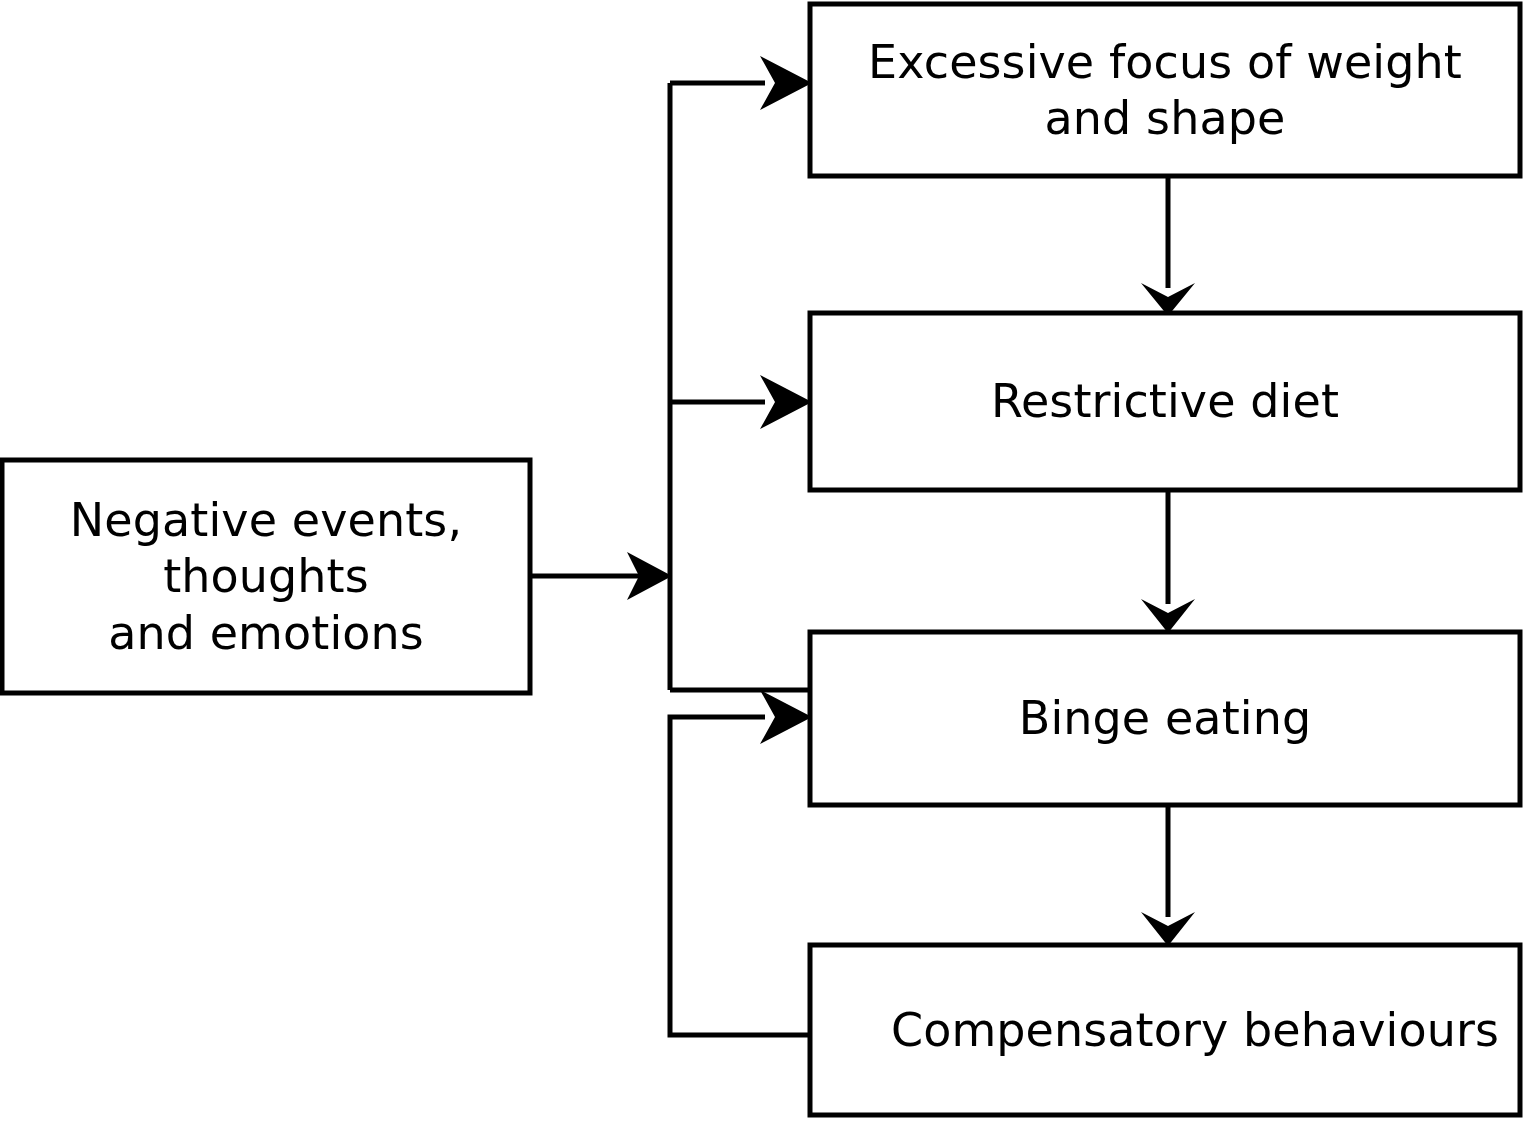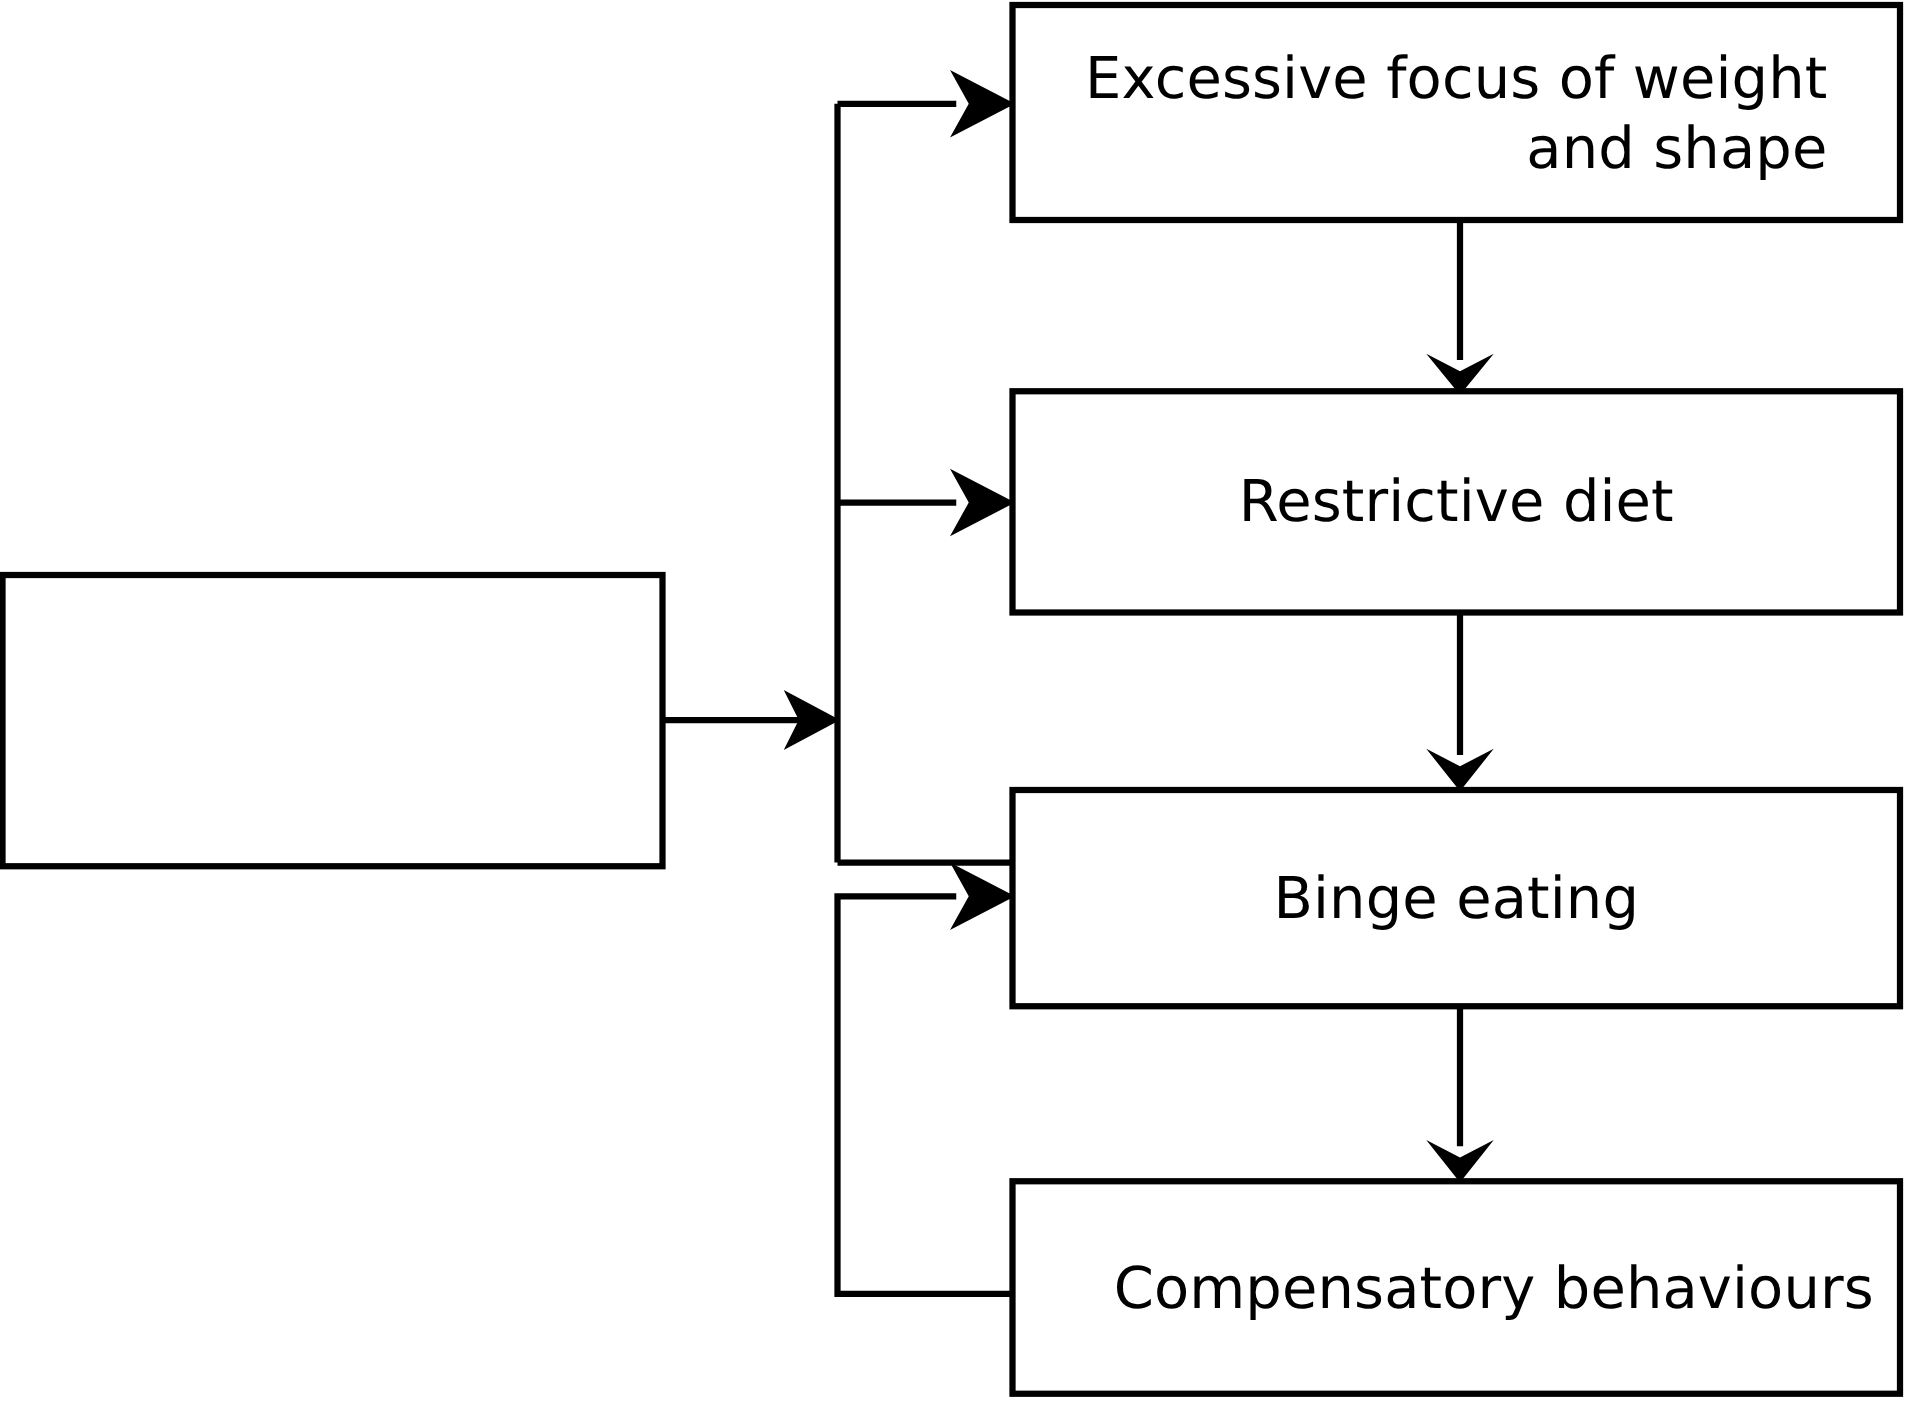--- a/index.html
+++ b/index.html
@@ -38,21 +38,21 @@
   }
   .arrow-head {
     fill: #000000;
     stroke: none;
   }
   .node-label {
     position: absolute;
     display: flex;
     align-items: center;
     justify-content: center;
-    text-align: right;
+    text-align: center;
     color: #000000;
     font-family: "DejaVu Sans", sans-serif;
     font-size: 46px;
     line-height: 1.22;
     letter-spacing: 0.1px;
     white-space: pre-line;
     pointer-events: none;
   }
 </style>
 </head>
@@ -105,20 +105,23 @@
       <polygon class="arrow-head" points="760,690 812,717 760,744 775,717"></polygon>
     </g>
 
     <rect class="node-box" x="2" y="460" width="528" height="233"></rect>
     <rect class="node-box" x="810" y="4" width="710" height="172"></rect>
     <rect class="node-box" x="810" y="313" width="710" height="177"></rect>
     <rect class="node-box" x="810" y="632" width="710" height="173"></rect>
     <rect class="node-box" x="810" y="945" width="710" height="170"></rect>
   </svg>
 
+  <div class="node-label" style="left:2px; top:460px; width:528px; height:233px;">Negative events,
+thoughts
+and emotions</div>
 
   <div class="node-label" style="left:810px; top:4px; width:710px; height:172px;">Excessive focus of weight
 and shape</div>
 
   <div class="node-label" style="left:810px; top:632px; width:710px; height:173px;">Binge eating</div>
 
   <div class="node-label" style="left:810px; top:313px; width:710px; height:177px;">Restrictive diet</div>
 
   <div class="node-label" style="left:840px; top:945px; width:710px; height:170px;">Compensatory behaviours</div>
 

